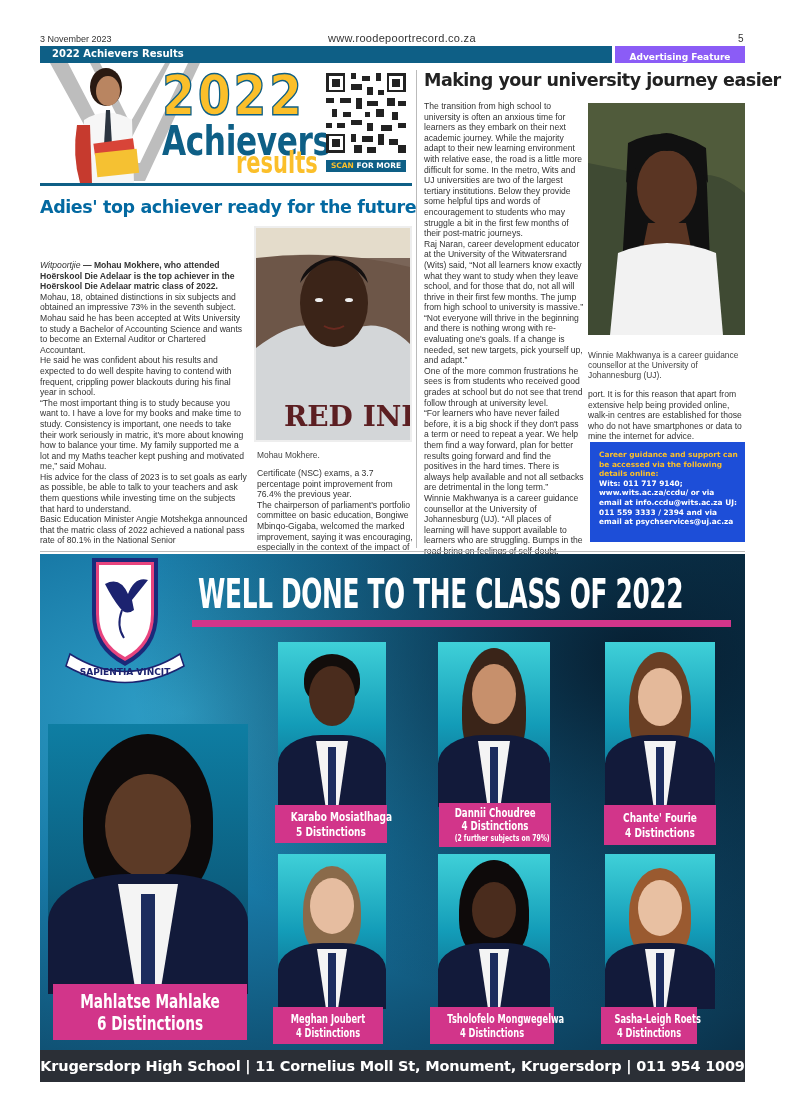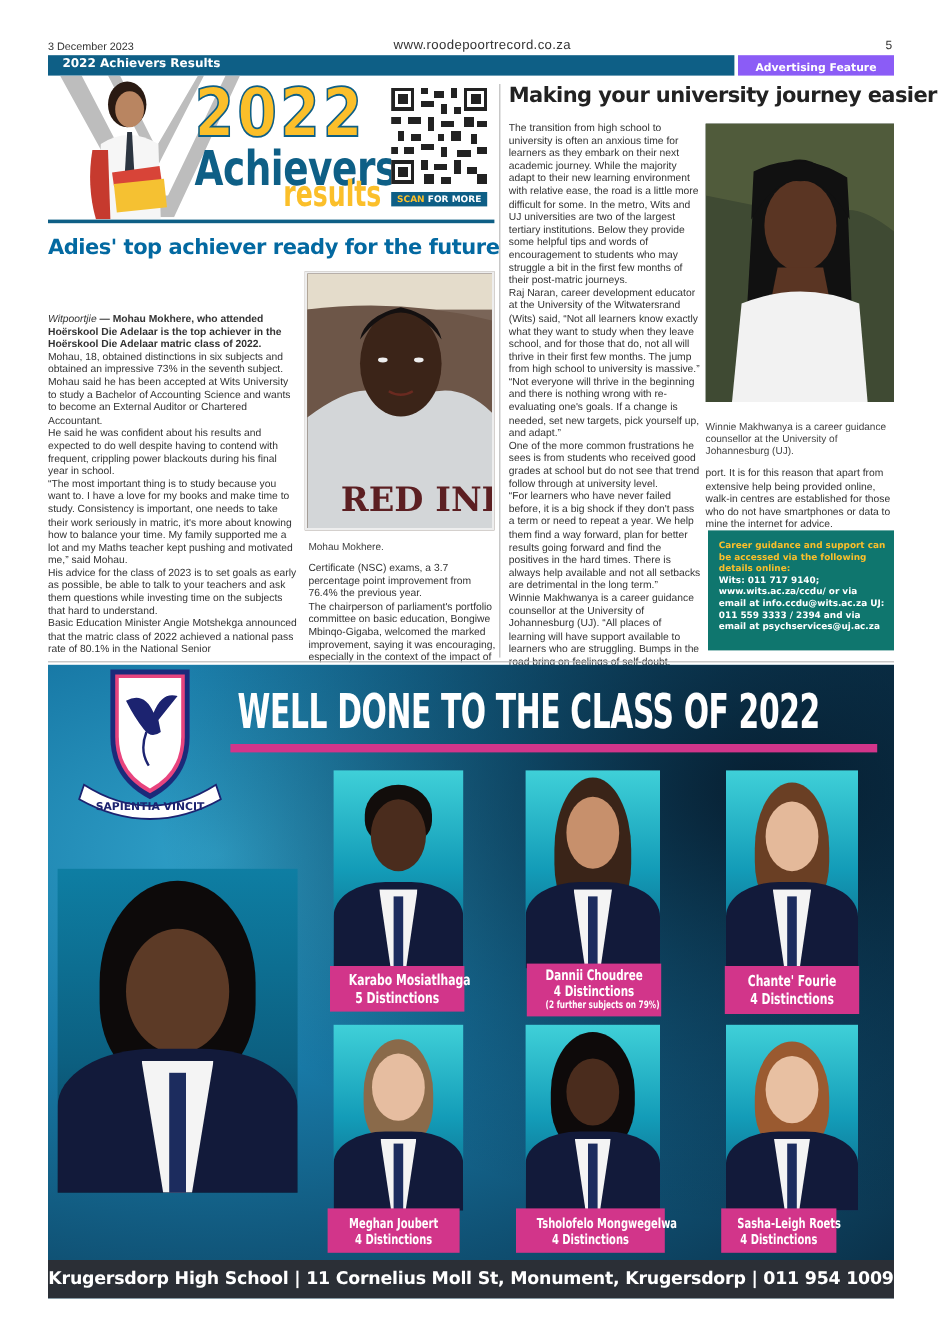--- a/index.html
+++ b/index.html
@@ -42,21 +42,21 @@
   .col-b { left: 257px; top: 468px; width: 158px; }
 
   .vsep { left: 416px; top: 70px; width: 1px; height: 478px; background: #bbb; }
 
   
   .h-right { left: 424px; top: 70px; font-family: "DejaVu Sans", sans-serif; font-size: 17.5px; color: #222; letter-spacing: -0.5px; }
   .col-c { left: 424px; top: 101px; width: 160px; }
   .photo-winnie { left: 588px; top: 103px; width: 157px; height: 232px; overflow: hidden; background: #2f3a2a; }
   .caption-winnie { left: 588px; top: 350px; width: 158px; font-size: 8.4px; line-height: 10px; color: #444; }
   .col-d { left: 588px; top: 389px; width: 158px; }
-  .infobox { left: 590px; top: 442px; width: 155px; height: 100px; background: #0f766e; padding: 8px 7px 0 9px; font-family: "DejaVu Sans", sans-serif; font-weight: bold; font-size: 7.4px; line-height: 9.6px; color: #fff; }
+  .infobox { left: 590px; top: 442px; width: 155px; height: 100px; background: #1d4ed8; padding: 8px 7px 0 9px; font-family: "DejaVu Sans", sans-serif; font-weight: bold; font-size: 7.4px; line-height: 9.6px; color: #fff; }
   .infobox .hl { color: #fbbf2a; }
 
   .hsep { left: 40px; top: 551px; width: 705px; height: 1px; background: #bbb; }
 
   
   .advert { left: 40px; top: 554px; width: 705px; height: 528px; overflow: hidden;
             background: radial-gradient(ellipse at 20% 30%, #2fa0c8 0%, #1879a6 35%, #0f4e70 70%, #0a2d44 100%); }
   .advert-bg2 { position:absolute; left:0; top:0; width:100%; height:100%;
             background: radial-gradient(ellipse at 85% 20%, rgba(5,20,35,0.85) 0%, rgba(5,20,35,0) 60%); }
   .crest { position:absolute; left: 20px; top: 0px; width: 130px; height: 130px; }
@@ -71,21 +71,21 @@
   .stud .tie { position:absolute; left: 50%; transform: translateX(-50%); bottom: 0; background: #1c2c5e; }
 
   .label { position:absolute; background: #d2358a; color: #fff; text-align: center; font-family: "DejaVu Sans", sans-serif; font-weight: bold; display:flex; flex-direction: column; justify-content: center; }
   .label .nm, .label .ds, .label .ex { display:block; transform: scaleX(0.72); white-space: nowrap; }
 
   .footer-bar { position:absolute; left: 0; top: 496px; width: 705px; height: 32px; background: #2b2f36; color: #fff; font-family: "DejaVu Sans", sans-serif; font-weight: bold; font-size: 14.5px; line-height: 32px; text-align: center; letter-spacing: -0.2px; }
 </style>
 </head>
 <body>
 
-<div class="abs dateline">3 December 2023</div>
+<div class="abs dateline">3 November 2023</div>
 <div class="abs site">www.roodepoortrecord.co.za</div>
 <div class="abs pagenum">5</div>
 
 <div class="abs bar-blue">
   <span>2022 Achievers Results</span>
 </div>
 <div class="abs bar-yellow">
   <span>Advertising Feature</span>
 </div>
 
@@ -237,20 +237,24 @@
   <div class="headline">WELL DONE TO THE CLASS OF 2022</div>
   <div class="pinkbar"></div>
 
   <div class="stud" style="left:8px; top:170px; width:200px; height:270px; background: linear-gradient(180deg, #0e7ea3 0%, #0c5f80 60%, #0a3e58 100%);">
     <div class="hair" style="top:10px; width:130px; height:170px; background:#0d0a0a;"></div>
     <div class="face" style="top:50px; width:86px; height:104px; background:#5c3a26;"></div>
     <div class="blazer" style="height:120px;"></div>
     <div class="shirt" style="width:60px; height:110px;"></div>
     <div class="tie" style="width:14px; height:100px;"></div>
   </div>
+  <div class="label" style="left:13px; top:430px; width:194px; height:56px;">
+    <span class="nm" style="font-size:19px; line-height:22px;">Mahlatse Mahlake</span>
+    <span class="ds" style="font-size:19px; line-height:22px;">6 Distinctions</span>
+  </div>
 
   <div class="stud" style="left:238px; top:88px; width:108px; height:165px;">
     <div class="hair" style="top:12px; width:56px; height:50px; background:#120d0b;"></div>
     <div class="face" style="top:24px; width:46px; height:60px; background:#4a2c1d;"></div>
     <div class="blazer" style="height:72px;"></div>
     <div class="shirt" style="width:32px; height:66px;"></div>
     <div class="tie" style="width:8px; height:60px;"></div>
   </div>
   <div class="label" style="left:235px; top:251px; width:112px; height:38px;">
     <span class="nm" style="font-size:12.5px; line-height:15px;">Karabo Mosiatlhaga</span>

